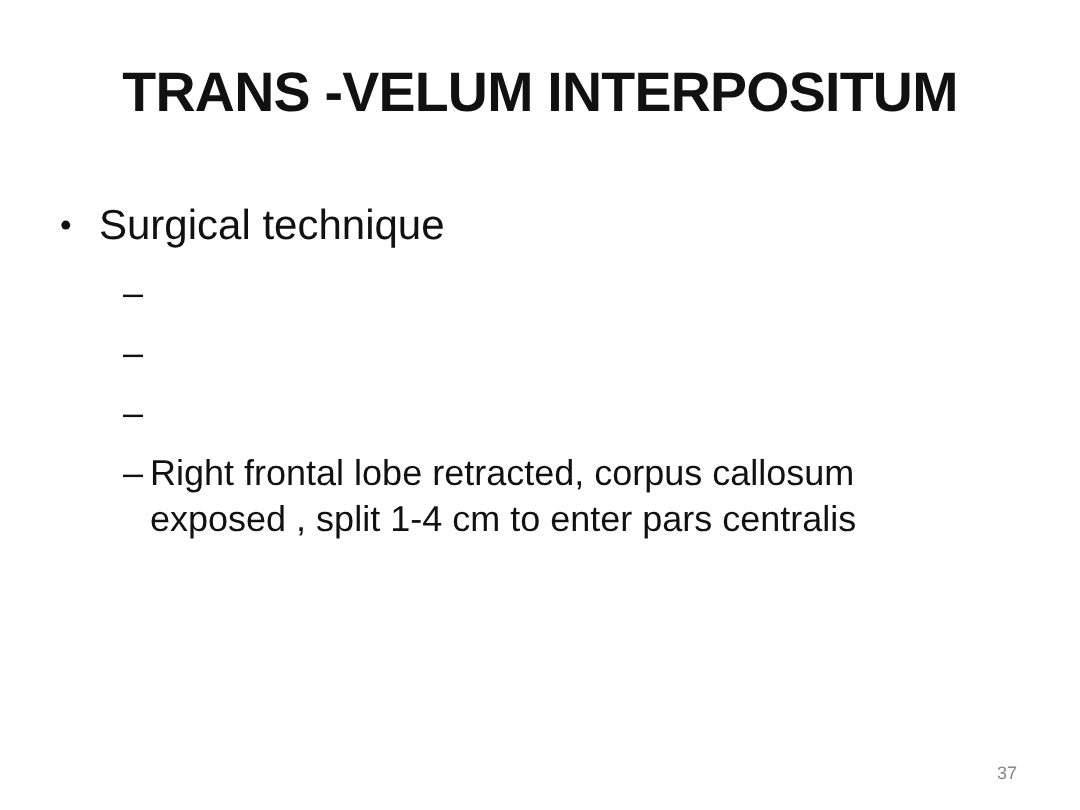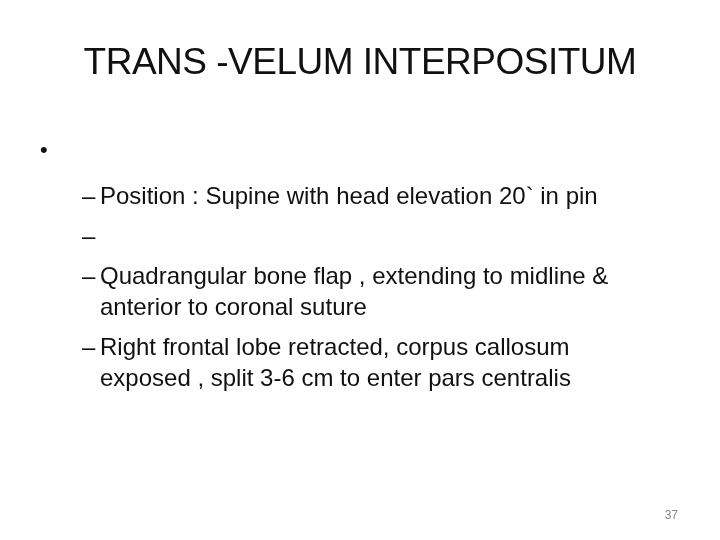--- a/index.html
+++ b/index.html
@@ -21,21 +21,21 @@
     font-family: "Liberation Sans", "DejaVu Sans", sans-serif;
     overflow: hidden;
   }
   .slide-title {
     position: absolute;
     top: 40px;
     left: 0;
     right: 0;
     text-align: center;
     font-size: 37px;
-    font-weight: 400;
+    font-weight: 700;
     letter-spacing: -0.5px;
     line-height: 1.2;
     white-space: nowrap;
   }
   .content {
     position: absolute;
     left: 40px;
     top: 132px;
     width: 640px;
   }
@@ -81,43 +81,41 @@
 <body>
 
 <div class="slide">
 
   <div class="slide-title">TRANS -VELUM INTERPOSITUM</div>
 
   <div class="content">
 
     <div class="l1-row">
       <span class="l1-bullet">•</span>
+      <span>Surgical technique</span>
     </div>
 
     <div class="l2-list">
 
       <div class="l2-row">
         <span class="l2-dash">–</span>
-        <span class="l2-text">Position : Supine with head elevation 20` in pin</span>
       </div>
 
       <div class="l2-row">
         <span class="l2-dash">–</span>
       </div>
 
       <div class="l2-row">
         <span class="l2-dash">–</span>
-        <span class="l2-text">Quadrangular bone flap , extending to midline &amp;
-anterior to coronal suture</span>
       </div>
 
       <div class="l2-row">
         <span class="l2-dash">–</span>
         <span class="l2-text">Right frontal lobe retracted, corpus callosum
-exposed , split 3-6 cm to enter pars centralis</span>
+exposed , split 1-4 cm to enter pars centralis</span>
       </div>
 
     </div>
   </div>
 
   <div class="page-number">37</div>
 
 </div>
 
 </body></html>

